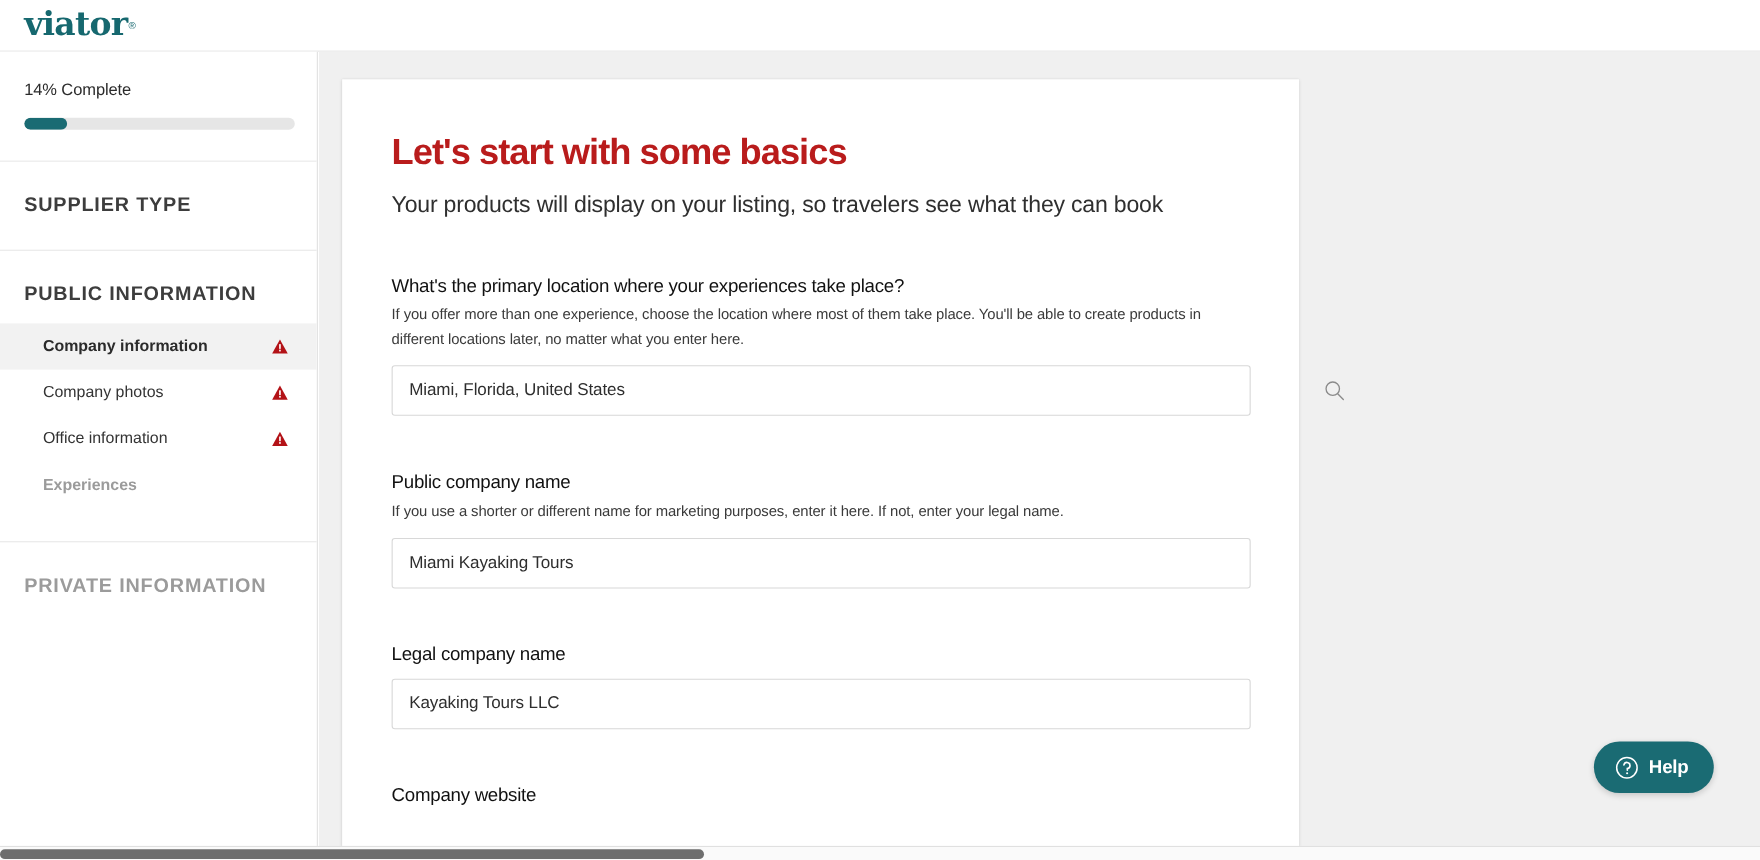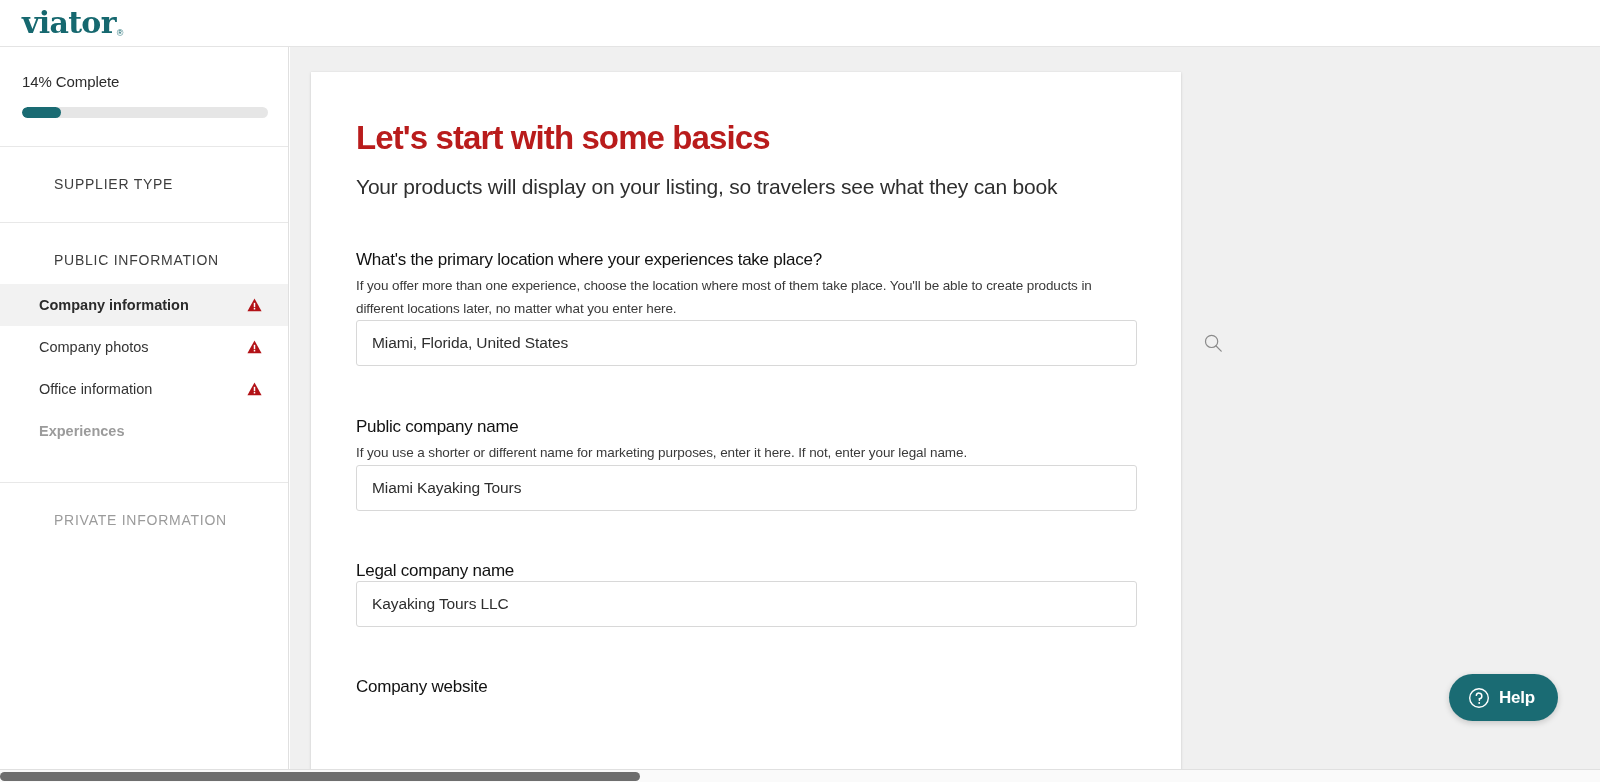--- a/index.html
+++ b/index.html
@@ -18,21 +18,21 @@
   
   .header {
     position: absolute; top: 0; left: 0;
     width: 1600px; height: 47px;
     background: #ffffff;
     border-bottom: 1px solid #e4e4e4;
     display: flex; align-items: center;
   }
   .logo {
     margin-left: 22px;
-    display: flex; align-items: flex-end;
+    display: flex; align-items: center;
     font-family: "DejaVu Serif", serif;
     font-size: 30px;
     font-weight: 700;
     letter-spacing: -0.7px;
     color: #16686f;
     line-height: 1;
     user-select: none;
   }
   .logo .reg {
     font-family: "Liberation Sans", sans-serif;
@@ -71,26 +71,25 @@
   }
   .progress-fill {
     height: 11px;
     background: #1a6b73;
     border-radius: 6px;
   }
 
   .nav-section { border-bottom: 1px solid #e8e8e8; }
   .nav-section.last { border-bottom: none; }
   .section-title {
-    font-size: 14px;
-    font-weight: 400;
+    font-size: 18px;
+    font-weight: 700;
     letter-spacing: 0.75px;
     color: #3d3d3d;
     padding: 29px 22px 30px 22px;
-    margin-left: 32px;
   }
   .section-title.muted { color: #9b9b9b; }
   .section-title.with-items { padding-bottom: 16px; }
 
   .nav-item {
     display: flex; align-items: center; justify-content: space-between;
     padding: 13px 26px 13px 39px;
     font-size: 14.5px;
     color: #333333;
     cursor: pointer;
@@ -152,21 +151,21 @@
     line-height: 1.67;
     letter-spacing: -0.1px;
     max-width: 770px;
     margin-bottom: 0;
   }
   .field-help.nogap { margin-bottom: 0; }
 
   .input-wrap {
     position: relative;
     width: 881px; height: 46px;
-    margin-top: 0;
+    margin-top: 12px;
   }
   .text-input {
     width: 781px; height: 46px;
     border: 1px solid #d8d8d8;
     border-radius: 3px;
     background: #ffffff;
     font-family: "Liberation Sans", sans-serif;
     font-size: 15.5px;
     color: #2e2e2e;
     padding: 0 40px 0 15px;

